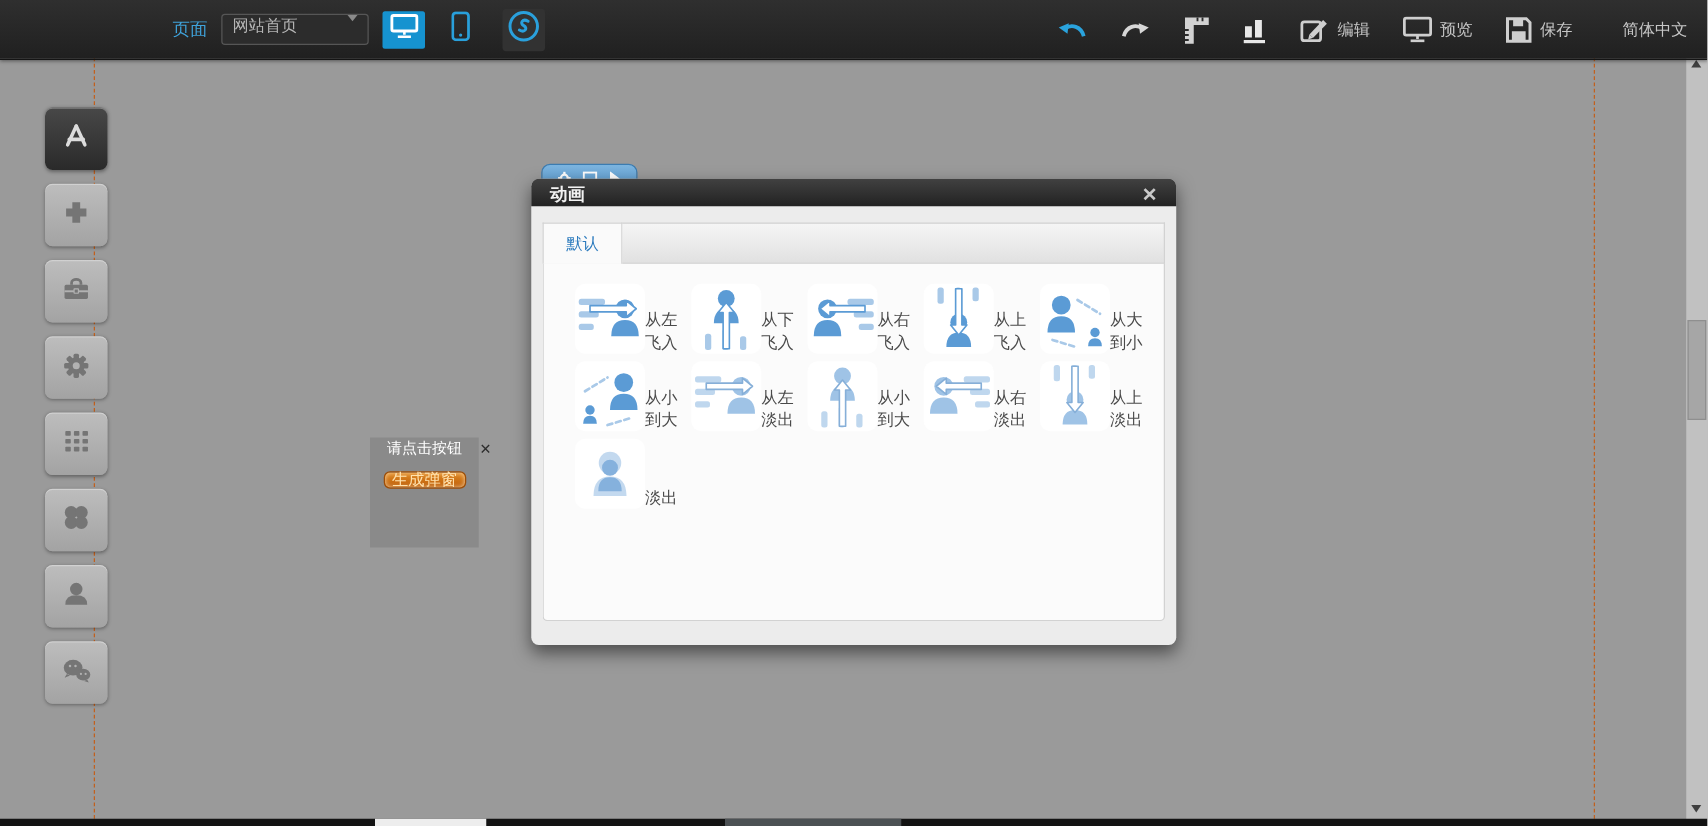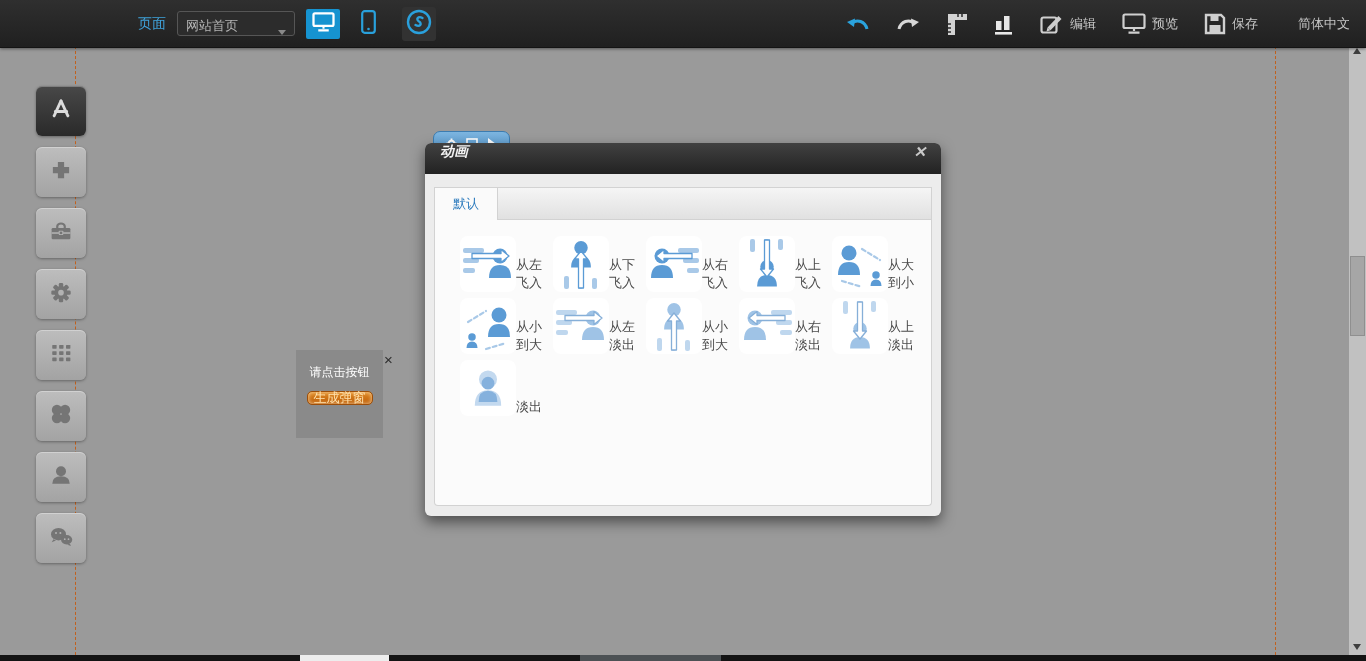--- a/index.html
+++ b/index.html
@@ -7,21 +7,21 @@
   .stage{position:relative;width:1366px;height:661px;background:#9a9a9a;overflow:hidden;
          font-family:"Liberation Sans",sans-serif;}
 
   
   .topbar{position:absolute;left:0;top:0;right:0;height:48px;z-index:30;
           background:linear-gradient(#2f2f2f,#202020);border-bottom:1px solid #141414;
           display:flex;align-items:center;box-shadow:0 1px 3px rgba(0,0,0,.45);}
   .tb-left{display:flex;align-items:center;gap:11px;margin-left:138px;}
   .page-label{color:#3fa3db;font-size:14px;}
   .page-select{width:118px;height:25px;background:#2c2c2c;border:1px solid #565656;border-radius:3px;
-               display:flex;align-items:flex-end;padding:0 8px;color:#b5b5b5;font-size:13px;cursor:pointer;}
+               display:flex;align-items:flex-start;padding:0 8px;color:#b5b5b5;font-size:13px;cursor:pointer;}
   .caret{margin-left:auto;width:0;height:0;border-left:4px solid transparent;border-right:4px solid transparent;
          border-top:5px solid #8a8a8a;}
   .dev-btn{width:34px;height:30px;display:flex;align-items:center;justify-content:center;border-radius:2px;}
   .dev-btn.active{background:#1693d0;}
   .link-btn{width:34px;height:34px;background:#323232;border-radius:3px;display:flex;
             align-items:center;justify-content:center;margin-left:6px;}
   .tb-right{margin-left:auto;margin-right:16px;display:flex;align-items:center;gap:26px;
             color:#c6c6c6;font-size:13px;}
   .tb-item{display:flex;align-items:center;gap:6px;}
   .tb-icn{display:flex;align-items:center;}
@@ -34,36 +34,36 @@
             box-shadow:0 1px 3px rgba(0,0,0,.35),inset 0 1px 0 rgba(255,255,255,.3);
             display:flex;align-items:center;justify-content:center;color:#757575;cursor:pointer;}
   .side-btn.active{background:linear-gradient(#484848,#2a2a2a);color:#dcdcdc;}
 
   
   .guide{position:absolute;top:41px;bottom:6px;width:0;border-left:1px dashed #c2601d;z-index:1;}
   .guide.left{left:75px;}
   .guide.right{left:1275px;}
 
   .widget{position:absolute;left:296px;top:350px;width:87px;height:88px;background:#8a8a8a;z-index:2;text-align:center;}
-  .widget-text{margin-top:14px;color:#fff;font-size:12px;}
+  .widget-text{color:#fff;font-size:12px;}
   .widget-btn{margin:10px auto 8px;width:66px;height:14px;border-radius:5px;cursor:pointer;
               background:linear-gradient(#e08a25,#bc5c07);border:1px solid #9d4e08;color:#ffe2ae;
               font-size:13px;display:flex;align-items:center;justify-content:center;
               box-shadow:inset 0 0 4px rgba(255,232,190,.85);}
   .widget-close{position:absolute;left:384px;top:352px;color:#2d2d2d;font-size:15px;line-height:1;z-index:2;cursor:pointer;}
 
   .minibar{position:absolute;left:433px;top:131px;width:77px;height:26px;border-radius:7px;z-index:3;
            background:linear-gradient(#7db5e0,#4f92c8);border:1px solid #3c7cb0;
            display:flex;justify-content:center;gap:9px;padding-top:3px;}
 
   
   .modal{position:absolute;left:425px;top:143px;width:516px;height:373px;z-index:10;border-radius:6px;
          background:#ececec;box-shadow:0 6px 14px rgba(0,0,0,.5);}
-  .modal-header{height:31px;background:linear-gradient(#414141,#222);border-radius:6px 6px 0 0;
-                display:flex;align-items:flex-start;padding:0 15px;font-style:italic;}
+  .modal-header{height:22px;background:linear-gradient(#414141,#222);border-radius:6px 6px 0 0;
+                display:flex;align-items:flex-end;padding:0 15px;}
   .modal-title{color:#f2f2f2;font-size:14px;font-weight:bold;}
   .modal-close{margin-left:auto;color:#c9c9c9;font-size:15px;font-weight:bold;cursor:pointer;}
   .modal-body{padding:13px 9px 4px;}
   .tabbar{display:flex;height:33px;}
   .tab{width:64px;background:#fafafa;border:1px solid #d2d2d2;border-bottom:none;cursor:pointer;
        display:flex;align-items:center;justify-content:center;color:#2e7cbe;font-size:13px;}
   .tab-rest{flex:1;background:linear-gradient(#f5f5f5,#e1e1e1);border:1px solid #d2d2d2;border-left:none;}
   .anim-grid{height:286px;background:#fbfbfb;border:1px solid #d2d2d2;border-top:none;
              border-radius:0 0 4px 4px;padding:16px 0 0 25px;display:flex;flex-wrap:wrap;align-content:flex-start;}
   .anim-item{width:93px;display:flex;flex-direction:row;align-items:flex-end;margin-bottom:6px;cursor:pointer;}

